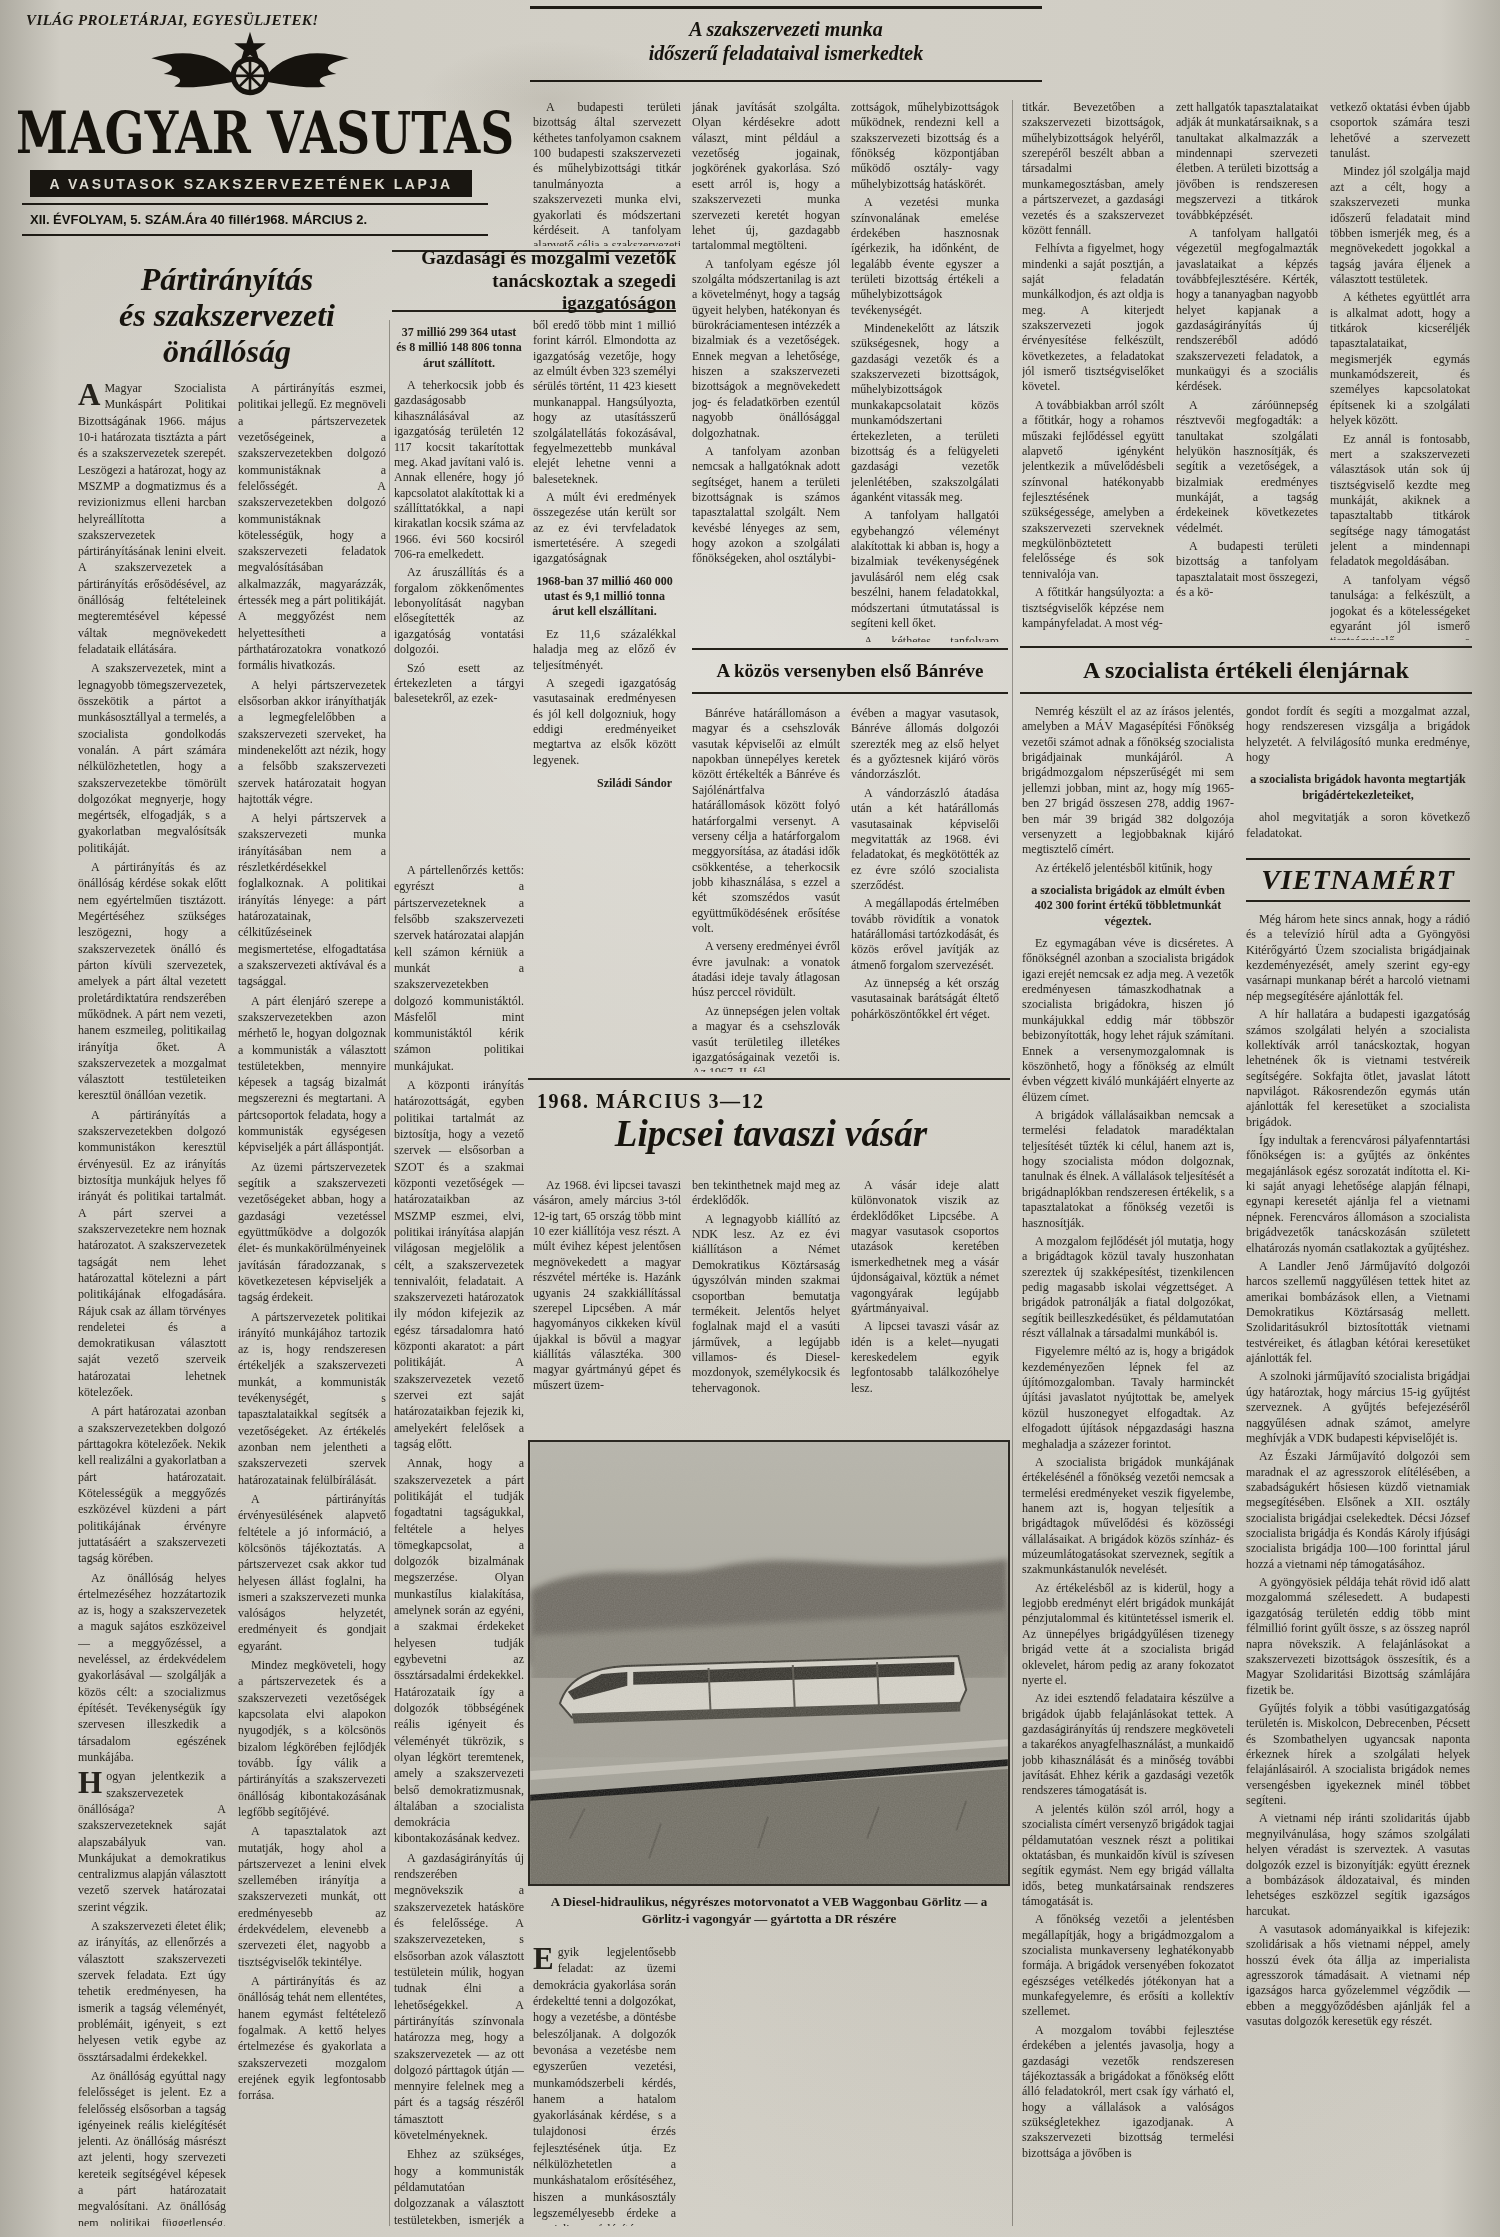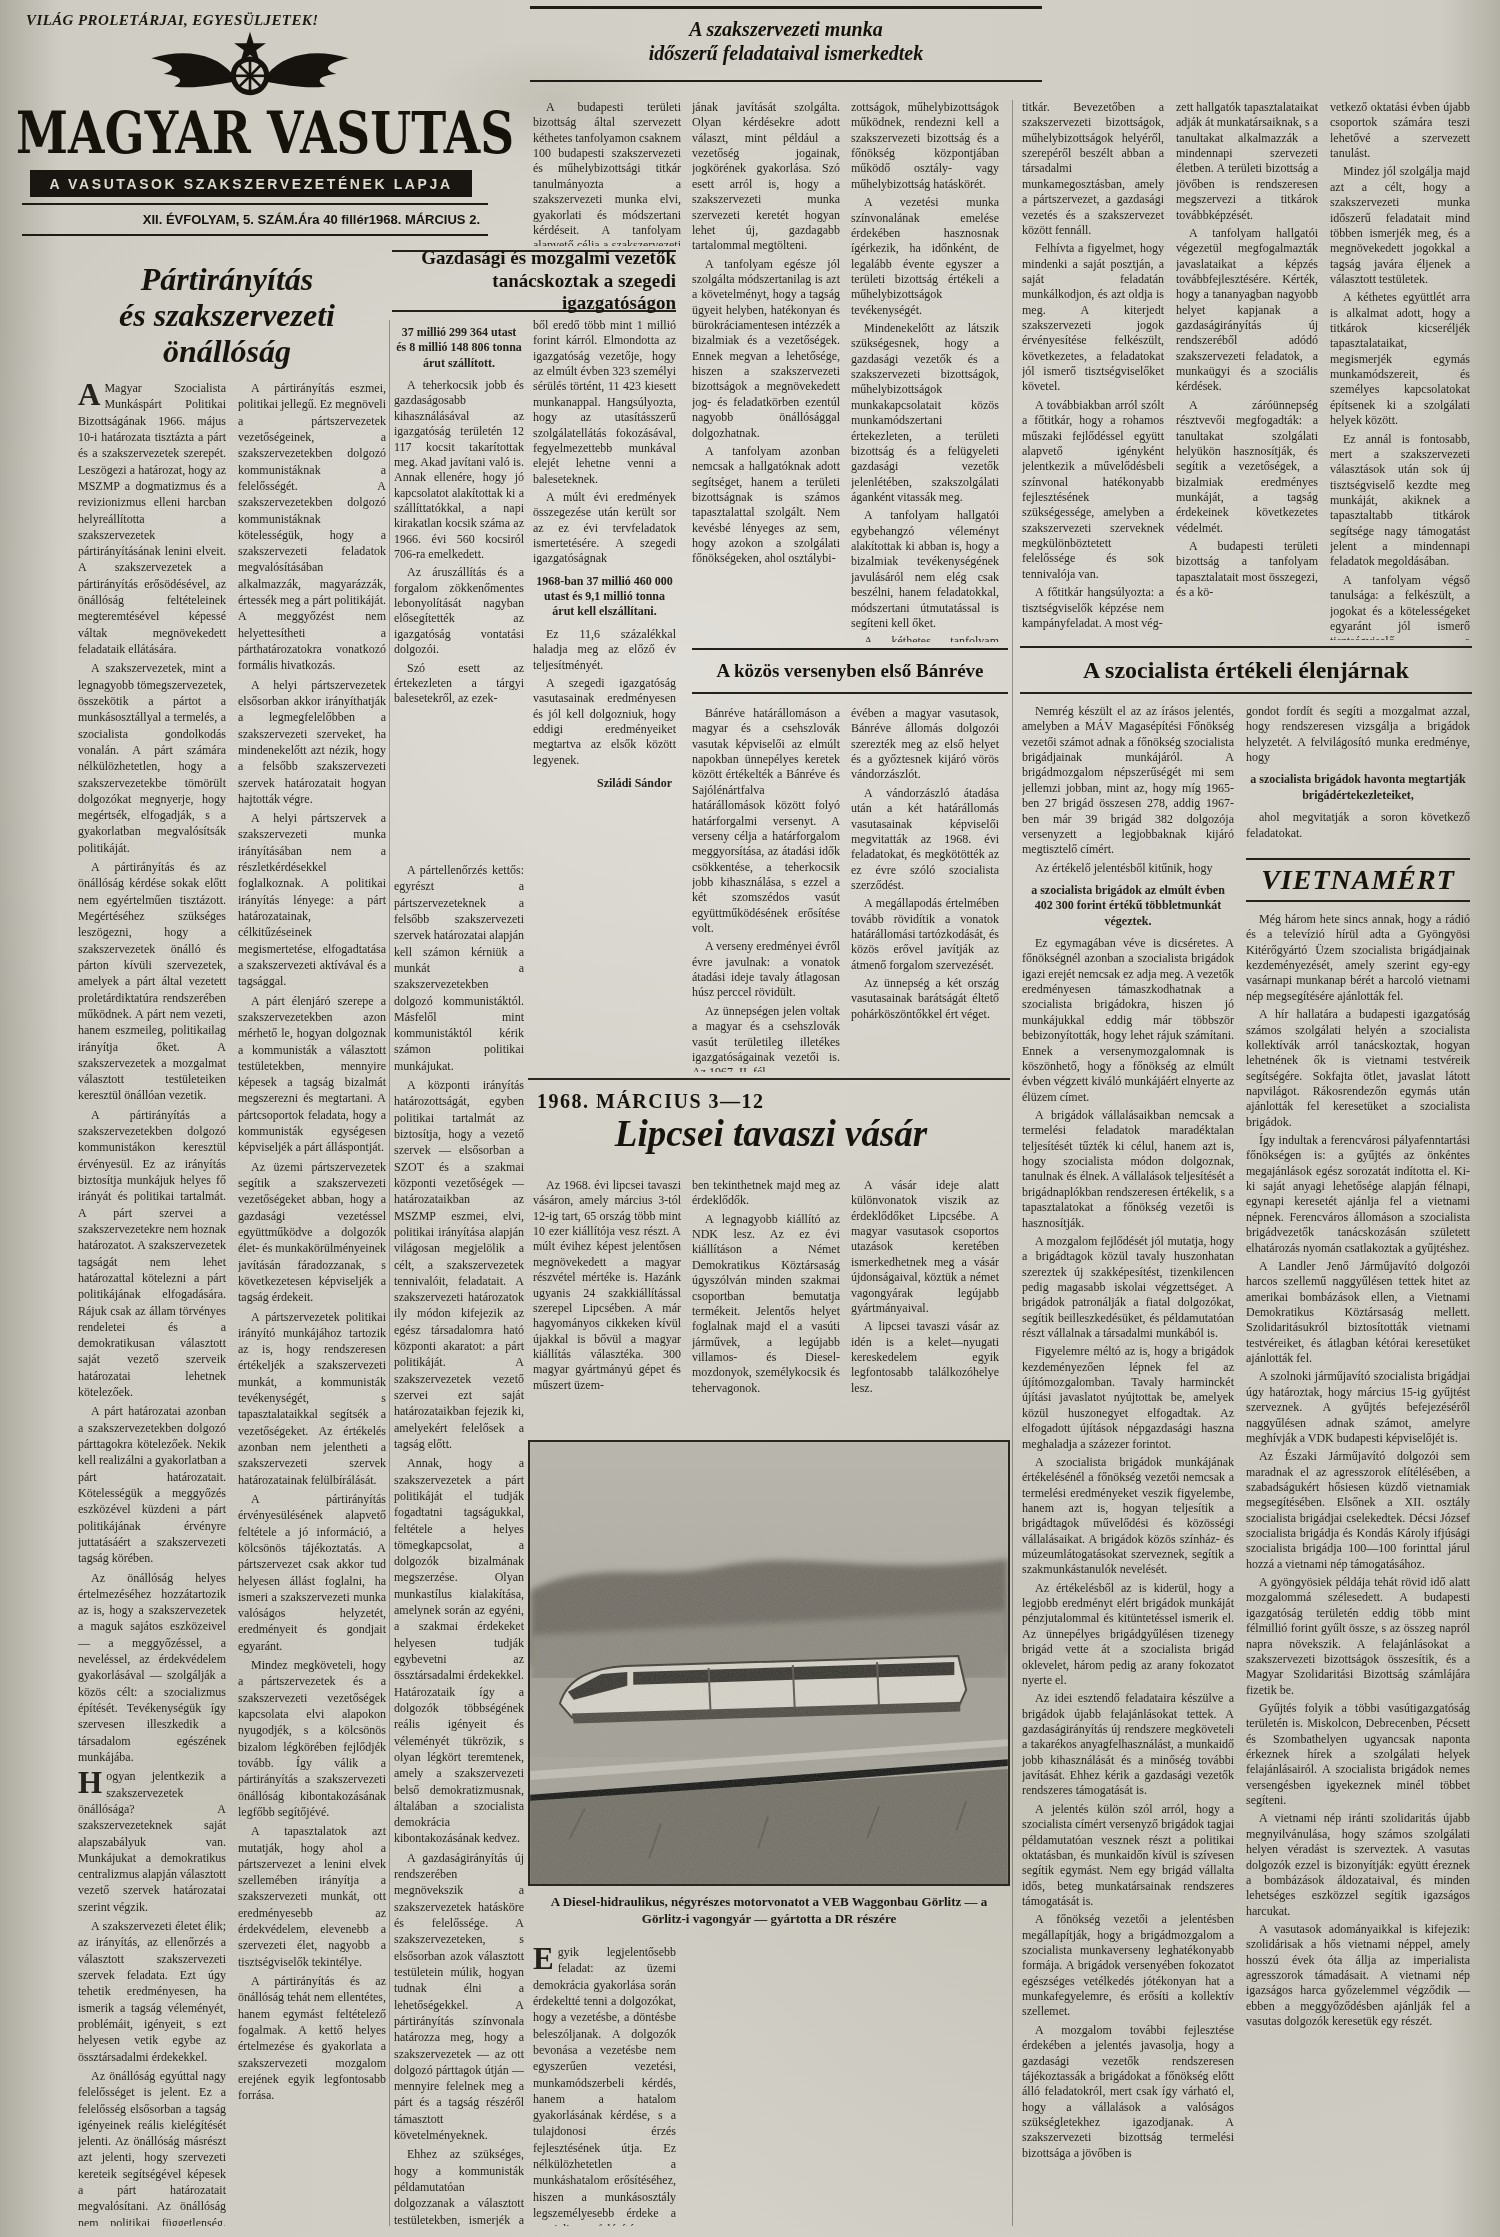--- a/index.html
+++ b/index.html
@@ -19,21 +19,21 @@
   .slogan{position:absolute;left:26px;top:12px;width:430px;font-style:italic;font-weight:700;font-size:15px;letter-spacing:.4px;color:#1d1a14}
   .emblem{position:absolute;left:136px;top:30px}
   .wordmark{position:absolute;left:16px;top:98px;width:466px;text-align:center;
     font-family:"DejaVu Serif",serif;font-weight:700;font-size:47px;color:#15120c;
     transform:scale(1.0,1.24);transform-origin:50% 0;letter-spacing:0px;white-space:nowrap}
   .subbar{position:absolute;left:30px;top:170px;width:442px;height:27px;background:#191611;color:#dcd9cf;
     font-family:"Liberation Sans",sans-serif;font-weight:700;font-size:14px;letter-spacing:2.6px;
     text-align:center;line-height:28px}
   .issueline{position:absolute;left:22px;top:203px;width:466px;height:33px;
     border-top:2px solid #1e1b15;border-bottom:2px solid #1e1b15;
-    display:flex;justify-content:flex-end;align-items:center;padding:0 8px;
+    display:flex;justify-content:flex-start;align-items:center;padding:0 8px;
     font-family:"Liberation Sans",sans-serif;font-weight:700;font-size:13px;color:#15130d}
 
   
   .pre{white-space:pre-line}
   .h-train{position:absolute;left:530px;top:6px;width:512px;height:76px;padding-top:8px;
     border-top:3px solid #1f1c16;border-bottom:2px solid #1f1c16;text-align:center;
     font-weight:700;font-style:italic;font-size:20px;line-height:1.22;color:#15120c}
   .h-lead{position:absolute;left:76px;top:262px;width:302px;text-align:center;
     font-weight:700;font-style:italic;font-size:32px;line-height:1.12;color:#17140e}
   .h-box{position:absolute;border-top:2px solid #24211a;border-bottom:2px solid #24211a;

